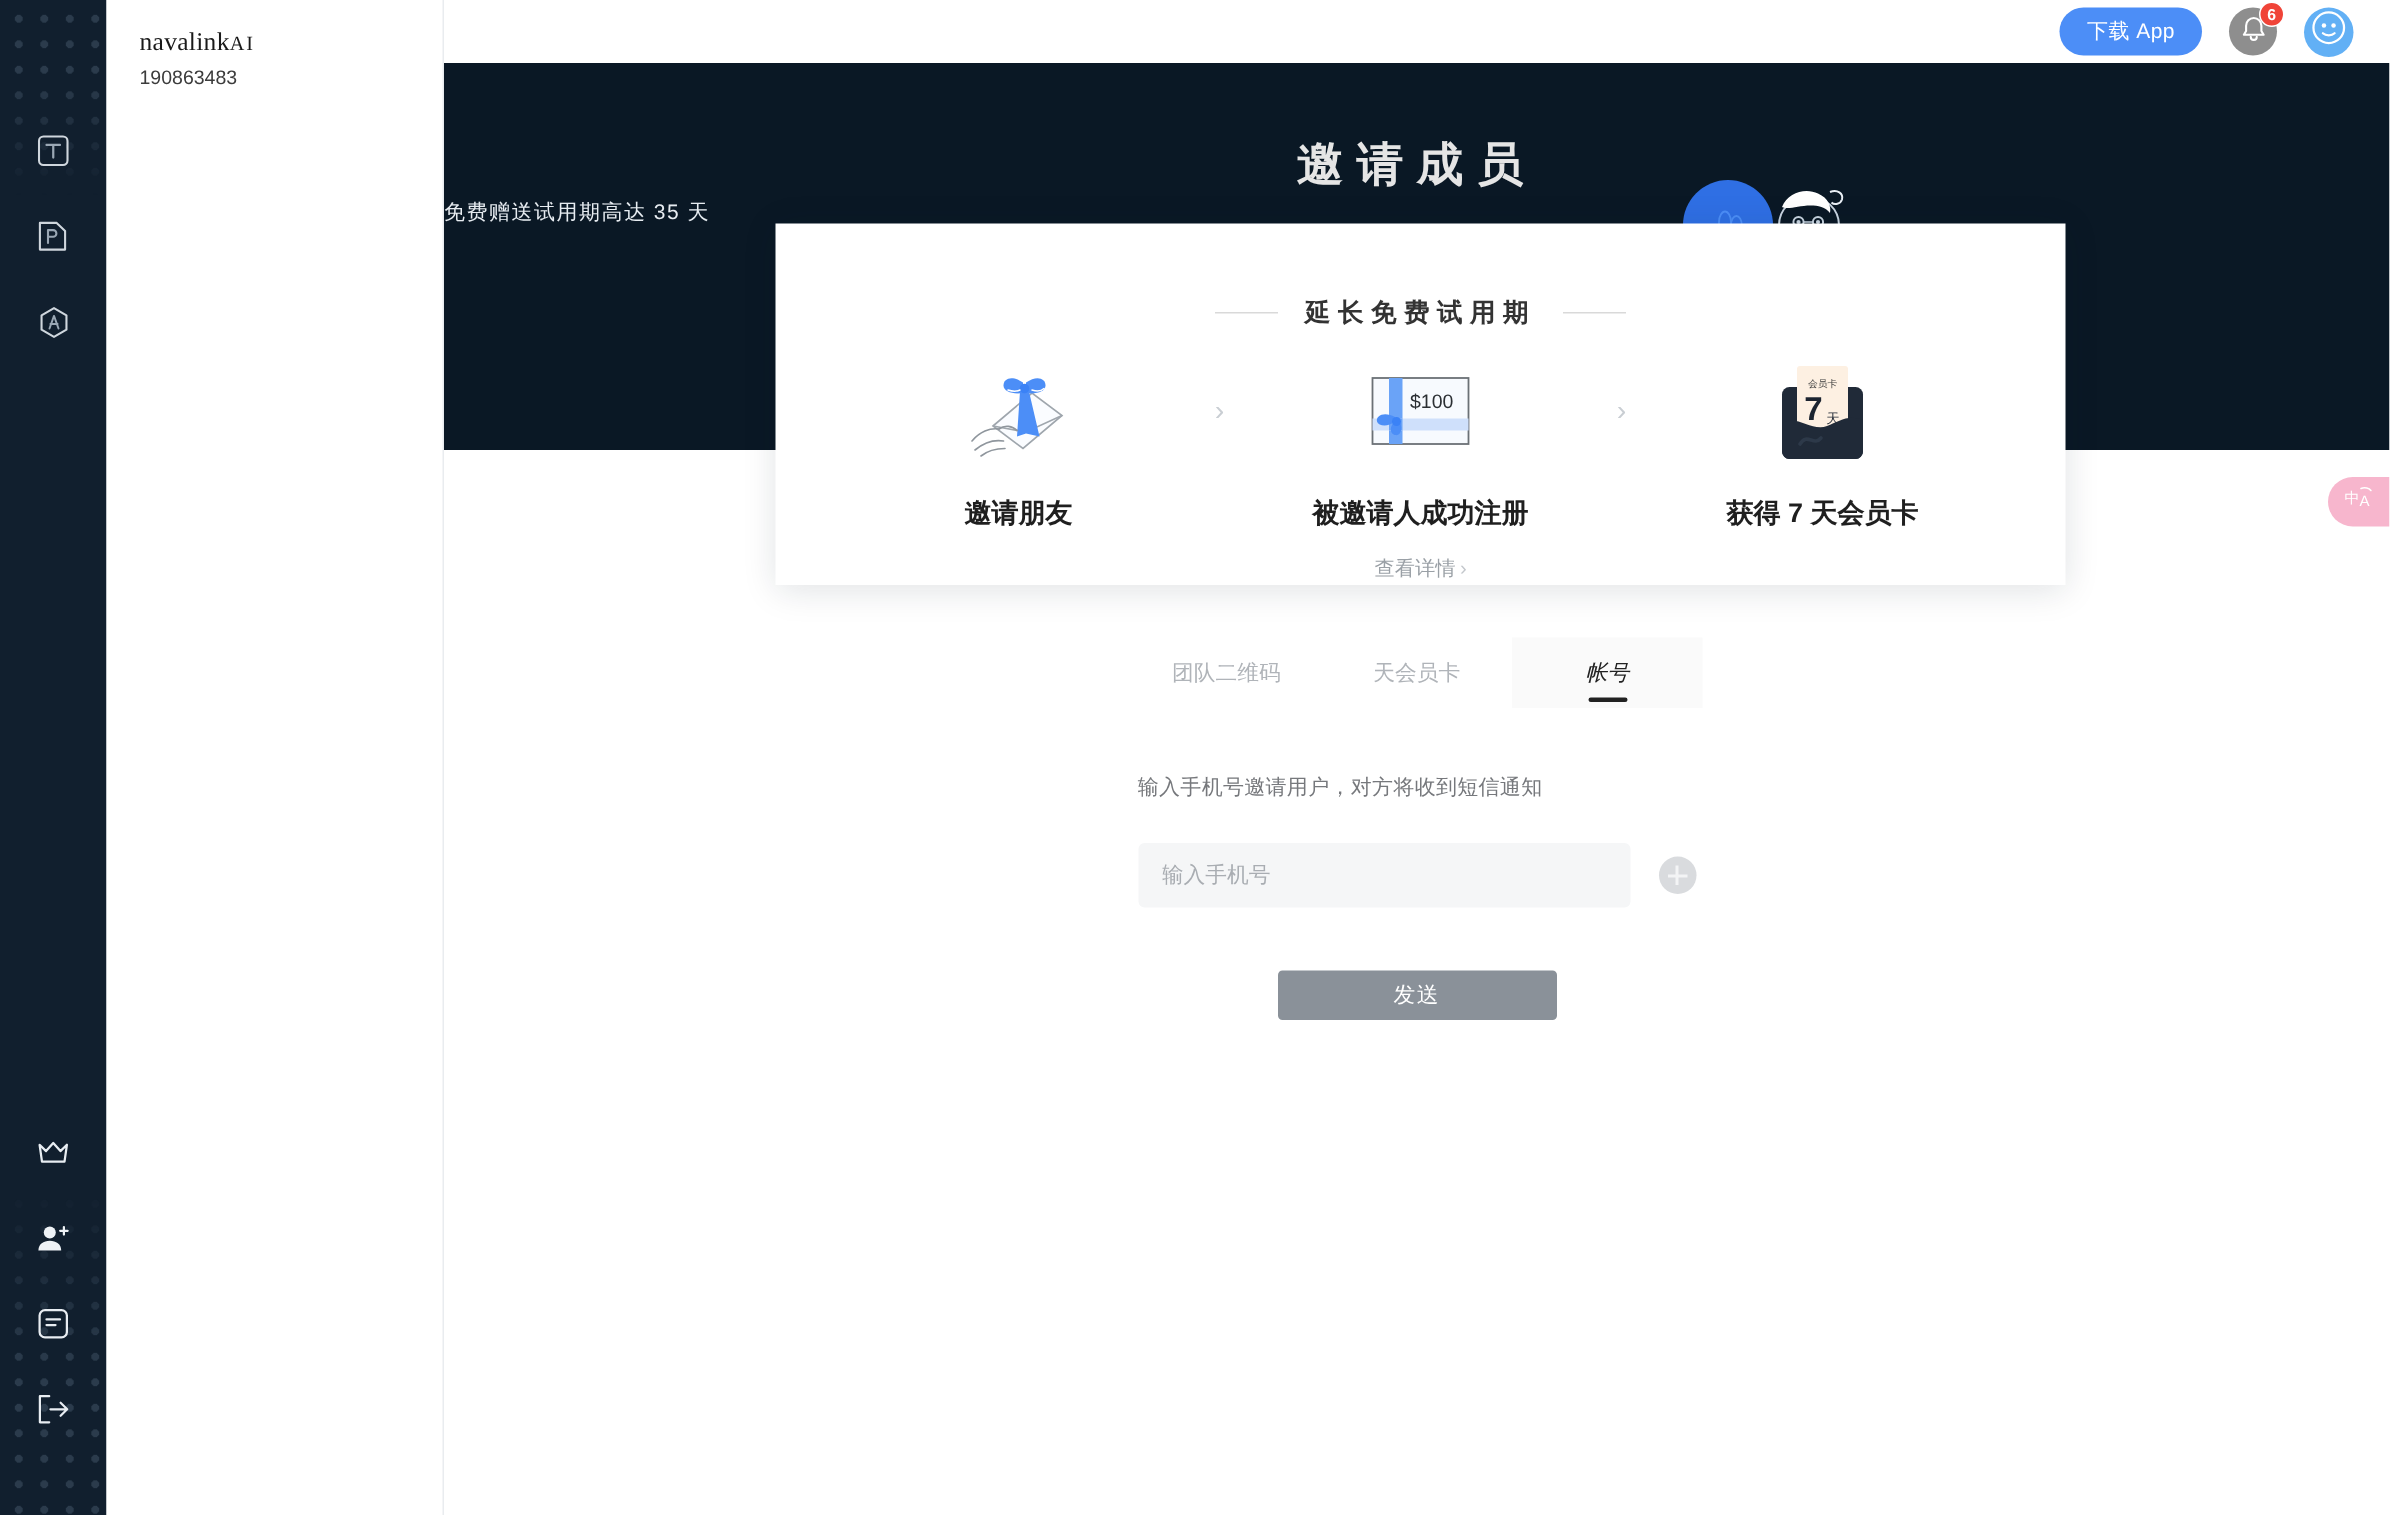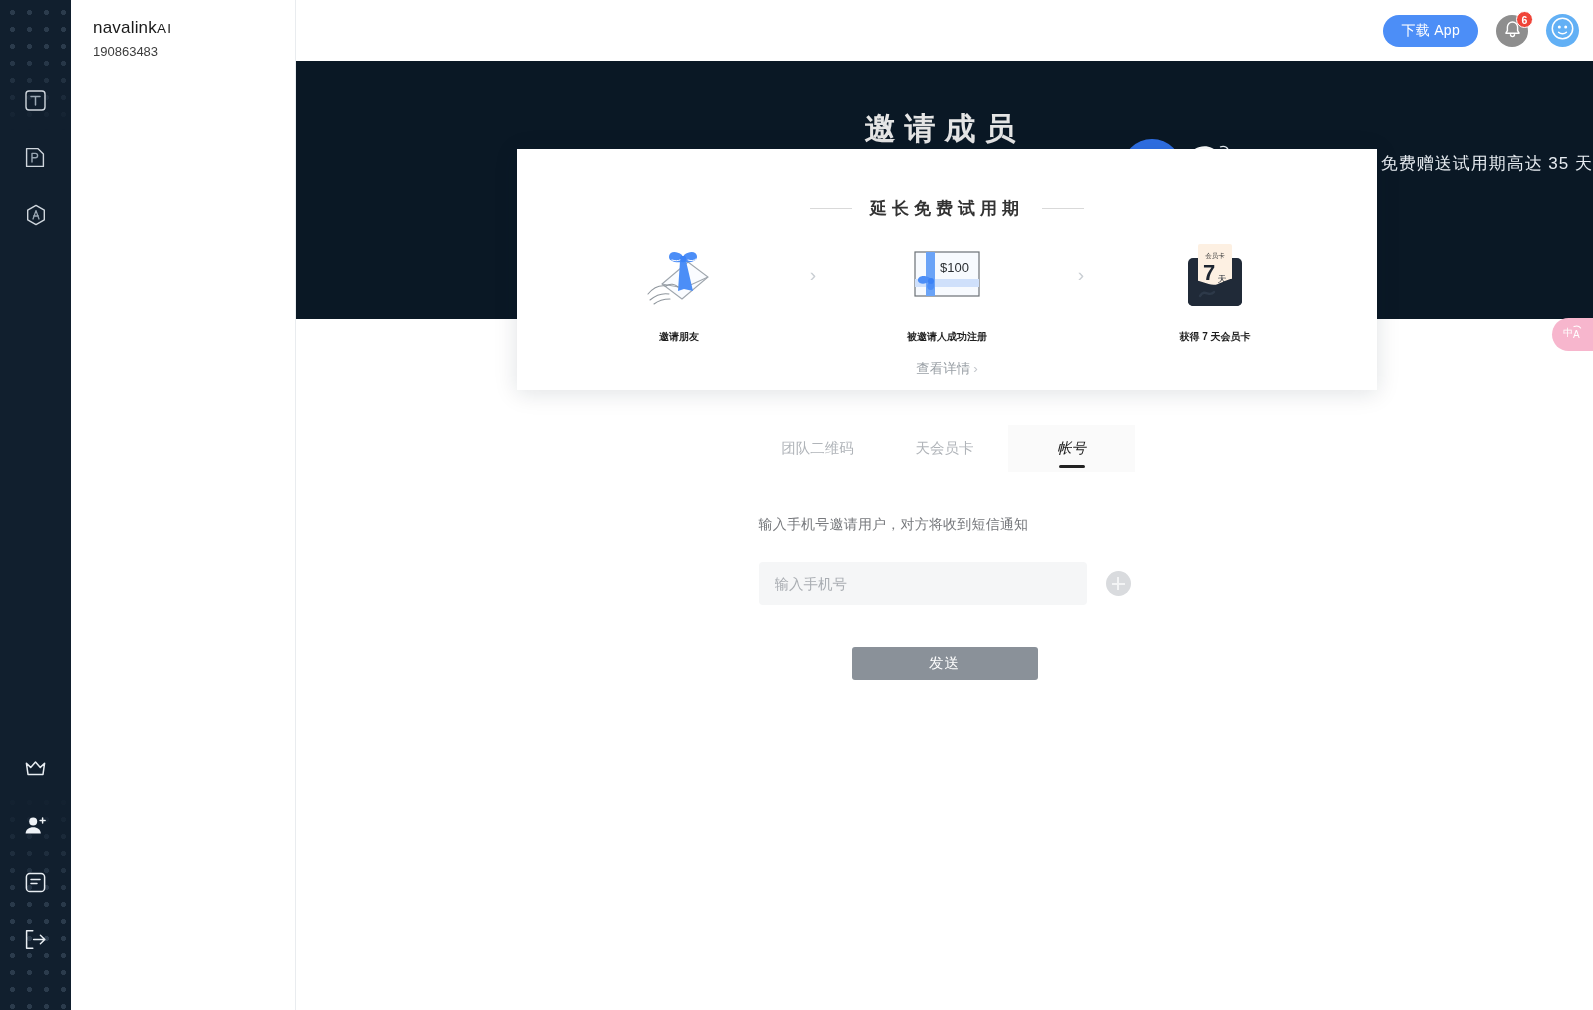--- a/index.html
+++ b/index.html
@@ -41,30 +41,30 @@
   .rail-btn svg { display: block; }
 
   
   .sidebar {
     width: 225px; height: 1010px; flex: 0 0 225px;
     background: #ffffff;
     border-right: 1px solid #e9ecef;
     padding: 18px 22px;
     position: relative;
   }
-  .brand { font-size: 17px; letter-spacing: .2px; color: #1a1a1a; font-weight: 400; }
+  .brand { font-size: 17px; letter-spacing: .2px; color: #1a1a1a; font-weight: 400; font-family: Liberation Serif, serif; }
   .brand .ai { font-size: 13.5px; letter-spacing: 1.2px; }
   .brand-sub { font-size: 13px; color: #3c3c3c; margin-top: 6px; }
 
   
   .content { position: relative; flex: 1 1 auto; height: 1010px; background:#fff; }
 
   .topbar {
-    height: 61px; display: flex; align-items: center; justify-content: flex-end;
-    padding-right: 14px; gap: 18px; background: #fff;
+    height: 42px; display: flex; align-items: center; justify-content: flex-end;
+    padding-right: 24px; gap: 18px; background: #fff;
   }
   .dl-btn {
     background: #4c8ef7; color: #fff; border: none; border-radius: 18px;
     height: 32px; padding: 0 18px; font-size: 14px; cursor: pointer;
     font-family: inherit; letter-spacing: .3px;
   }
   .bell-wrap { position: relative; width: 32px; height: 32px; }
   .bell {
     width: 32px; height: 32px; border-radius: 50%; background: #8e8e8e;
     display: flex; align-items: center; justify-content: center; cursor: pointer;
@@ -82,42 +82,42 @@
 
   
   .banner {
     position: relative; height: 258px; background: #0a1825; overflow: hidden;
   }
   .banner-title {
     position: absolute; left: 0; right: 0; top: 47px; text-align: center;
     color: #e5e5e5; font-size: 31px; font-weight: 700; letter-spacing: 9px;
   }
   .banner-sub {
-    position: absolute; left: 0; right: 0; top: 91px; text-align: right;
-    color: #e7ecf1; font-size: 17px; letter-spacing: 1px;
+    position: absolute; left: 0; right: 0; top: 91px; text-align: left;
+    color: #e7ecf1; font-size: 14px; letter-spacing: 1px;
   }
   .banner-art { position: absolute; left: 806px; top: 72px; }
 
   
   .promo {
     position: absolute; left: 221px; top: 149px; width: 860px; height: 241px;
     background: #fff; box-shadow: 0 3px 22px rgba(15,30,50,.13);
     z-index: 5; padding-top: 20px;
   }
   .promo-head {
     display: flex; align-items: center; justify-content: center; gap: 18px;
     margin-top: 28px;
   }
   .promo-head .rule { width: 42px; height: 1px; background: #d9d9d9; }
   .promo-head .txt { font-size: 17px; color: #333; font-weight: 700; letter-spacing: 5px; }
 
   .steps { display: flex; align-items: flex-start; justify-content: center; margin-top: 22px; }
   .step { width: 210px; text-align: center; }
   .step-art { height: 66px; display: flex; align-items: center; justify-content: center; }
-  .step-label { margin-top: 22px; font-size: 10px; color: #1f1f1f; font-weight: 700; }
+  .step-label { margin-top: 22px; font-size: 18px; color: #1f1f1f; font-weight: 700; }
   .step-arrow {
     width: 58px; height: 66px; display: flex; align-items: center; justify-content: center;
     color: #c9ced3; font-size: 19px;
   }
   .promo-more {
     margin-top: 16px; text-align: center; font-size: 13.5px; color: #9aa0a6; cursor: pointer;
   }
   .promo-more .chev { color: #c3c7cc; margin-left: 3px; }
 
   

